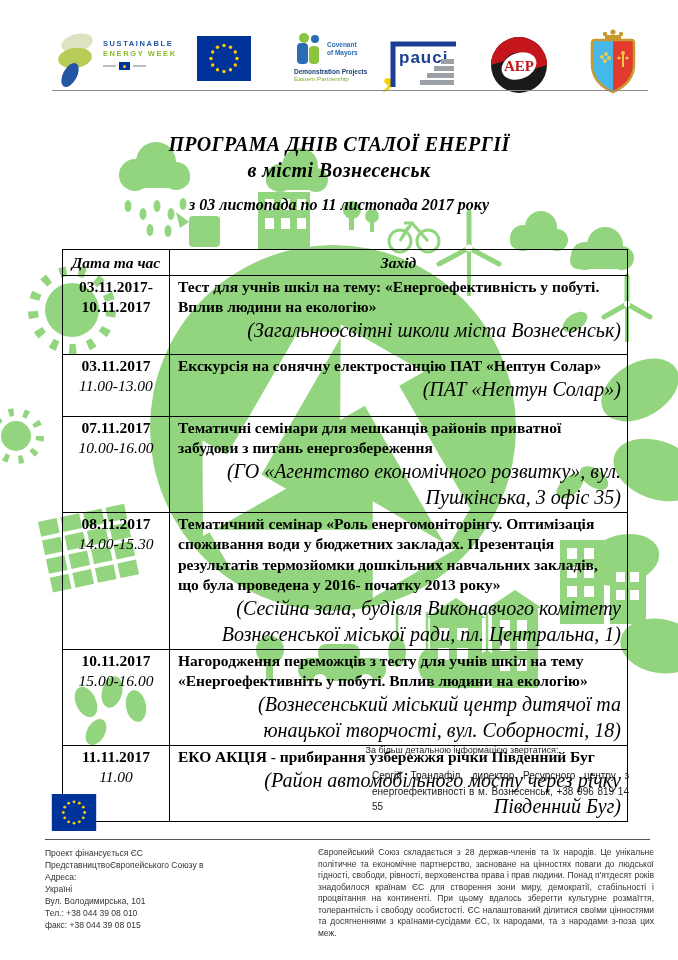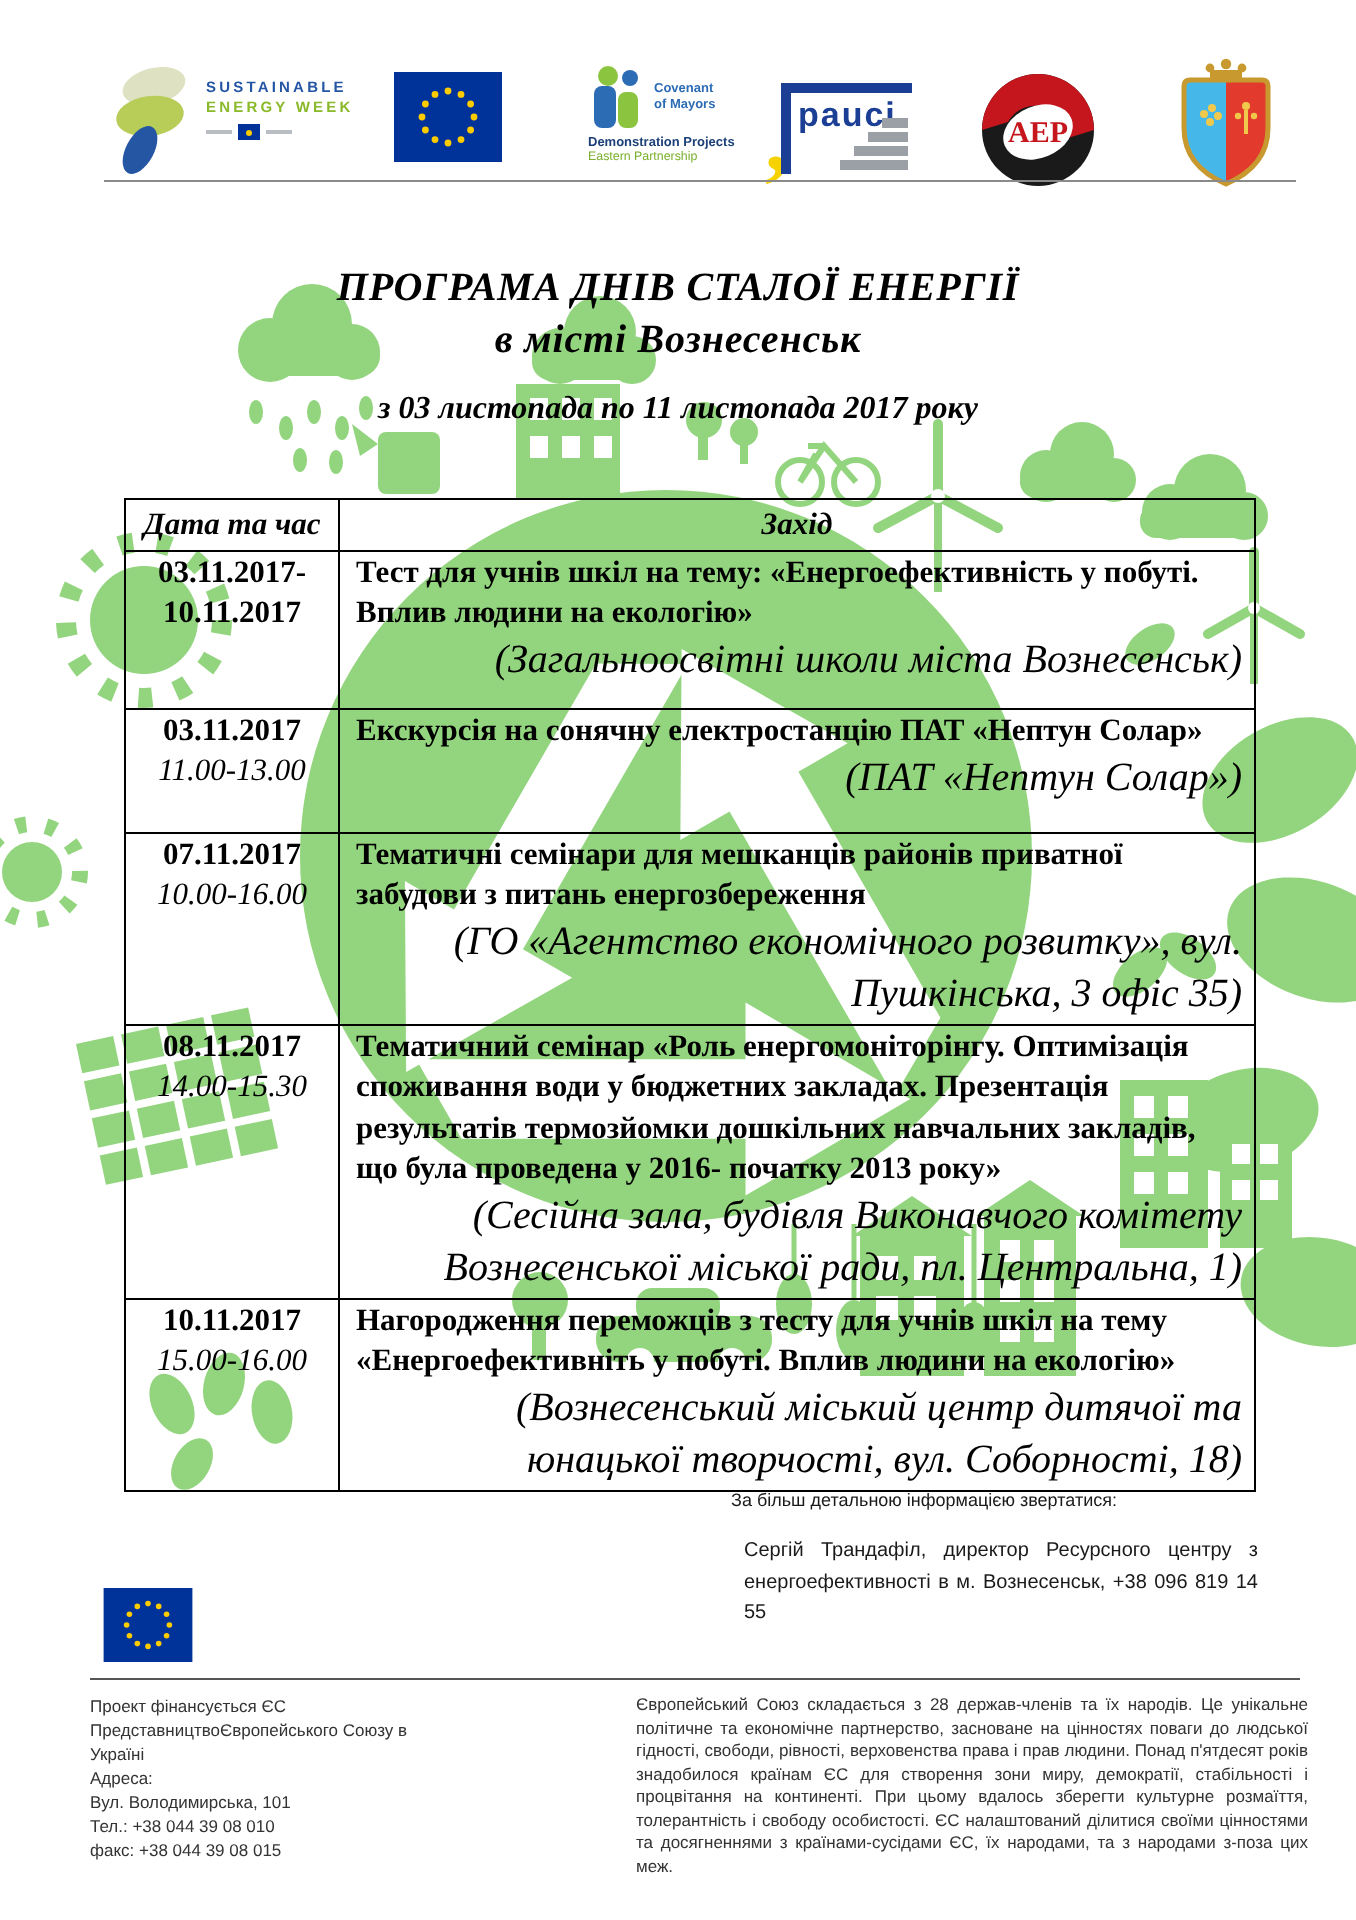--- a/index.html
+++ b/index.html
@@ -389,20 +389,30 @@
       <td class="c-date">
         <div class="d1">10.11.2017</div>
         <div class="d2">15.00-16.00</div>
       </td>
       <td class="c-ev">
         <div class="ev">Нагородження переможців з тесту для учнів шкіл на тему «Енергоефективніть у побуті. Вплив людини на екологію»</div>
         <div class="loc">(Вознесенський міський центр дитячої та юнацької творчості, вул. Соборності, 18)</div>
       </td>
     </tr>
 
+    <tr>
+      <td class="c-date">
+        <div class="d1">11.11.2017</div>
+        <div class="d2">11.00</div>
+      </td>
+      <td class="c-ev">
+        <div class="ev">ЕКО АКЦІЯ  - прибирання узбережжя річки Південний Буг</div>
+        <div class="loc">(Район автомобільного мосту через річку Південний Буг)</div>
+      </td>
+    </tr>
   </tbody>
   </table>
 
   <div class="contact-heading">За більш детальною інформацією звертатися:</div>
   <div class="contact-text">Сергій Трандафіл, директор Ресурсного центру з енергоефективності в м. Вознесенськ, +38 096 819 14 55</div>
 
   <div class="logo" id="footer-flag">
     <svg width="52" height="37" viewBox="0 0 54 45">
       <rect width="54" height="45" fill="#003399"></rect>
       <g fill="#ffcc00">
@@ -418,21 +428,21 @@
         <circle cx="14" cy="22.5" r="1.7"></circle>
           <circle cx="15.7" cy="16" r="1.7"></circle>
           <circle cx="20.5" cy="11.2" r="1.7"></circle>
       </g>
     </svg>
   </div>
   <div class="rule-bottom"></div>
   <div class="footer-left">
     <div>Проект фінансується ЄС</div>
     <div>ПредставництвоЄвропейського Союзу в</div>
+    <div>Адреса:</div>
     <div>Україні</div>
-    <div>Адреса:</div>
     <div>Вул. Володимирська, 101</div>
     <div>Тел.:  +38 044 39 08 010</div>
     <div>факс: +38 044 39 08 015</div>
   </div>
   <div class="footer-right">Європейський Союз складається з 28 держав-членів та їх народів. Це унікальне політичне та економічне партнерство, засноване на цінностях поваги до людської гідності, свободи, рівності, верховенства права і прав людини. Понад п'ятдесят років знадобилося країнам ЄС для створення зони миру, демократії, стабільності і процвітання на континенті. При цьому вдалось зберегти культурне розмаїття, толерантність і свободу особистості. ЄС налаштований ділитися своїми цінностями та досягненнями з країнами-сусідами ЄС, їх народами, та з народами з-поза цих меж.</div>
 
 </div>
 
 </body></html>

